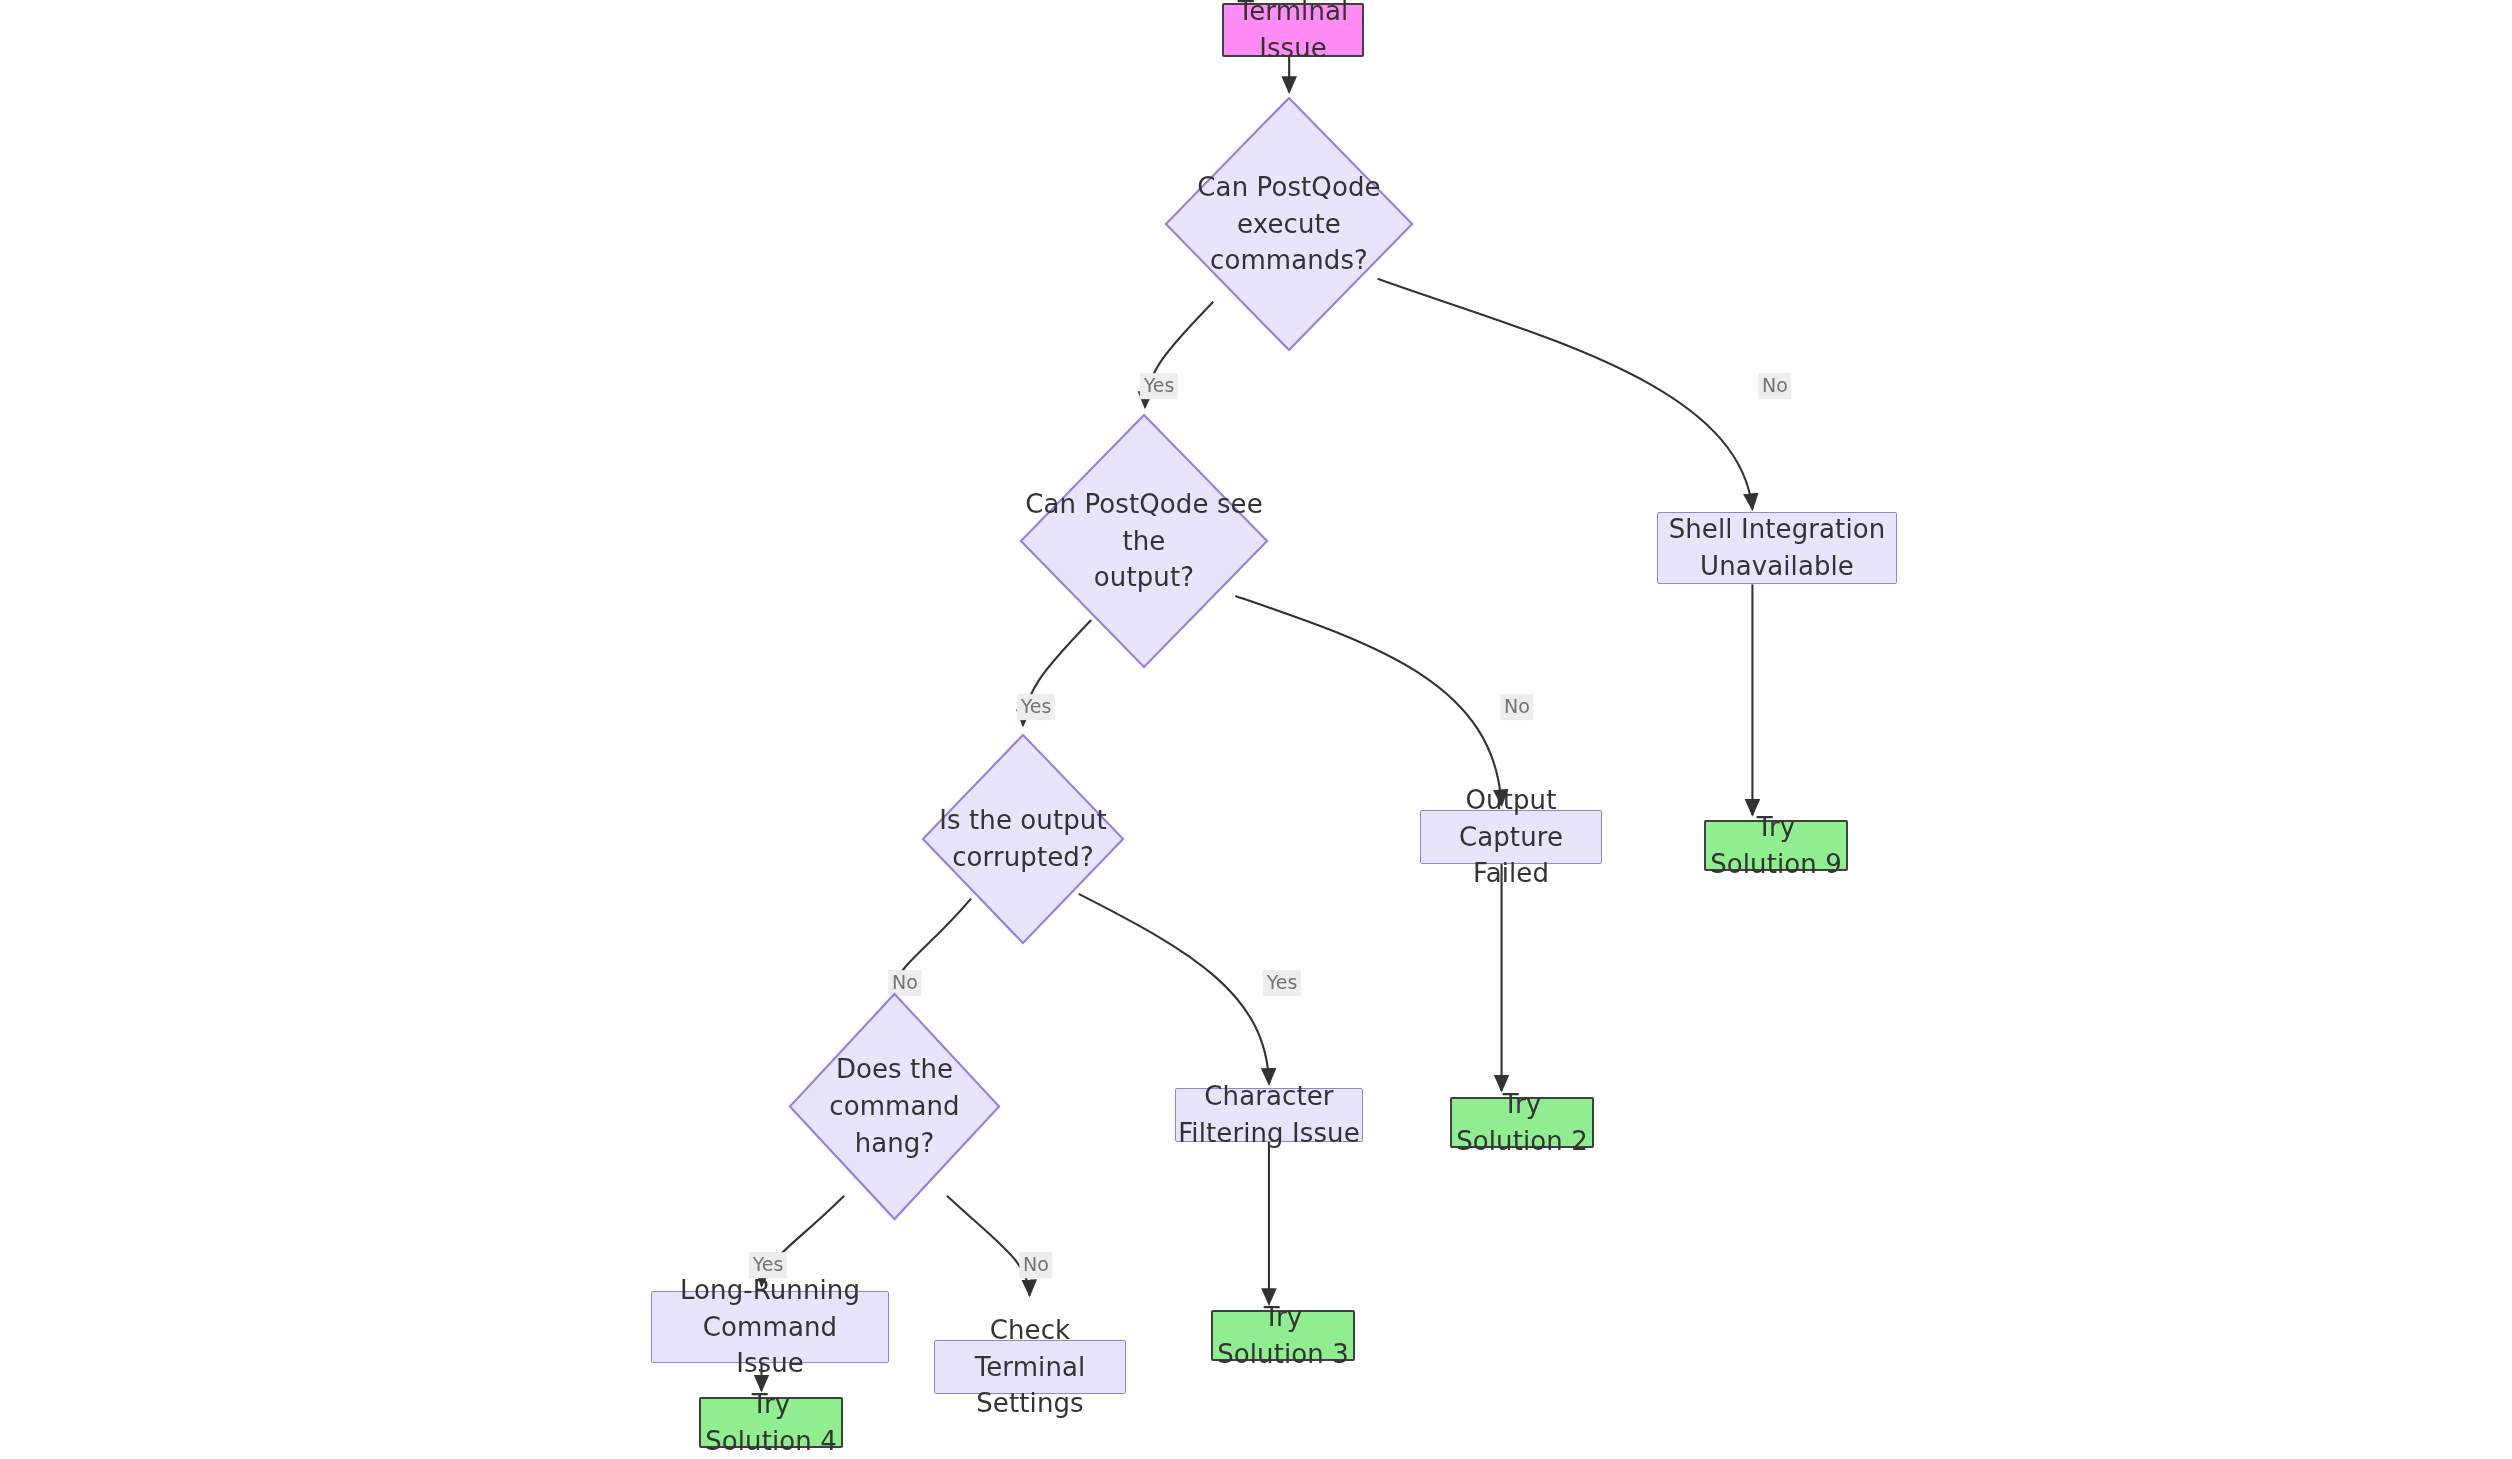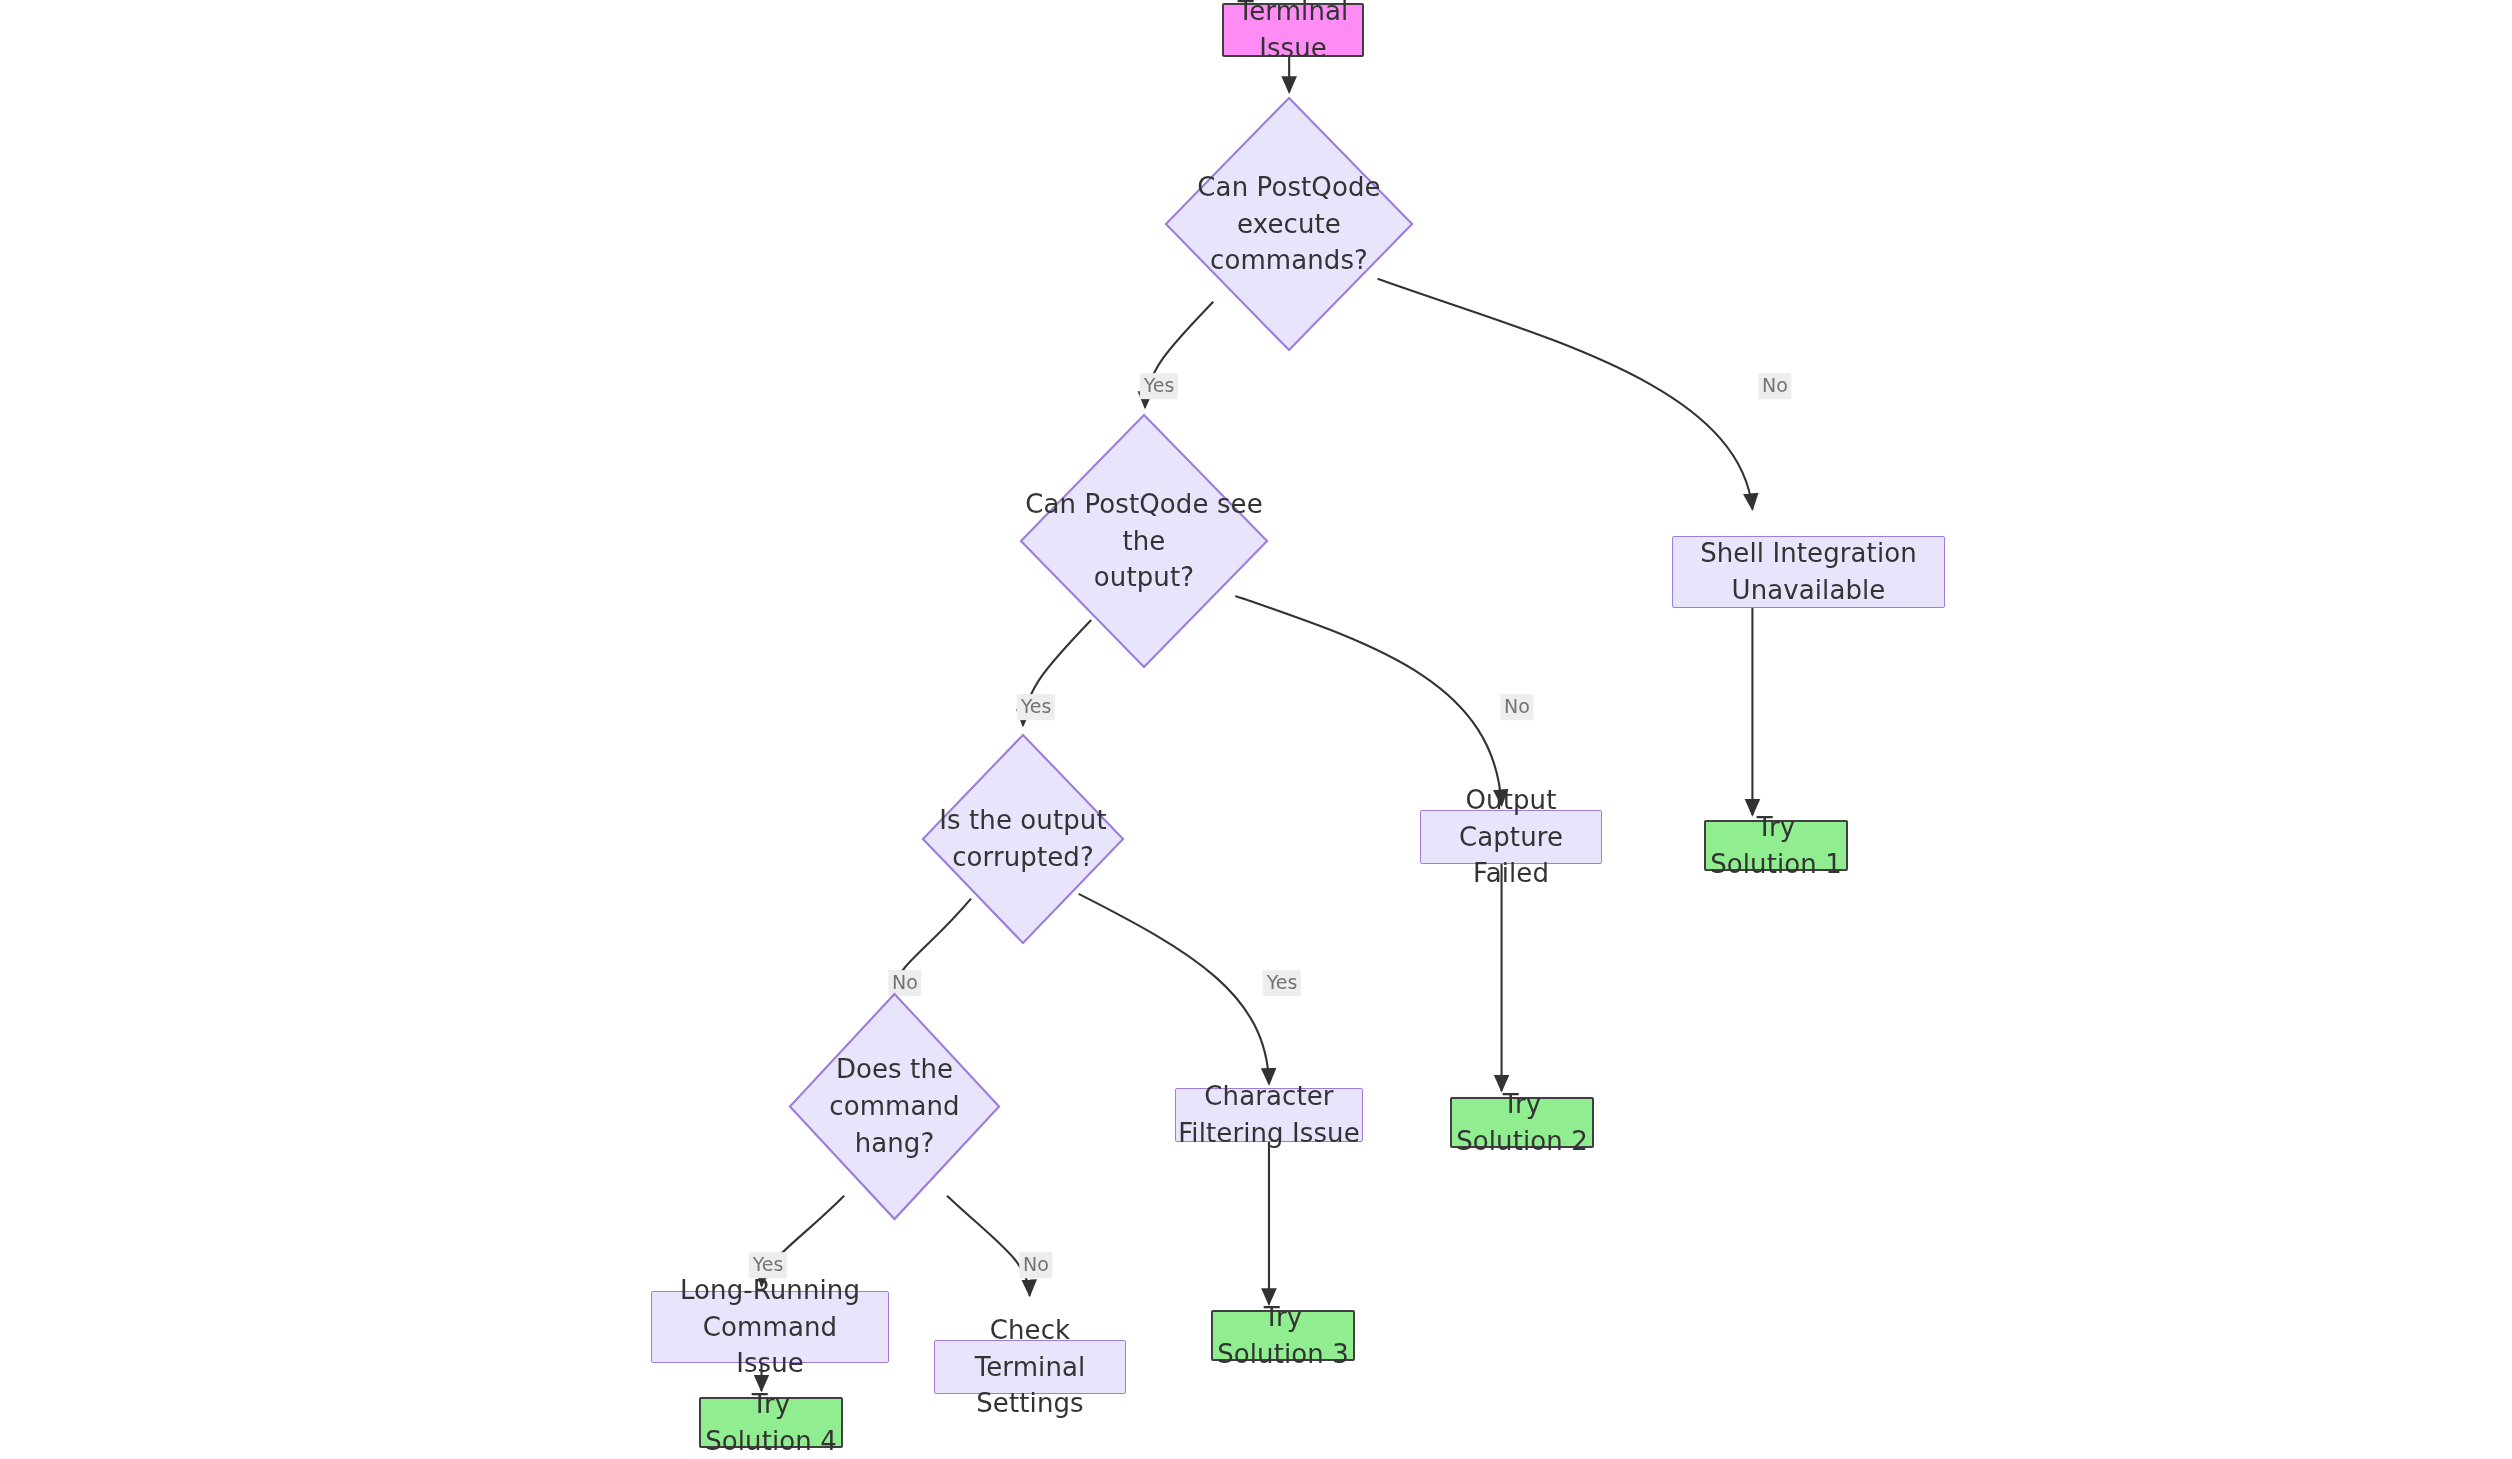--- a/index.html
+++ b/index.html
@@ -171,21 +171,21 @@
     <span class="node-label">Is the output corrupted?</span>
   </div>
 
   <div class="node node-diamond" style="left:788px; top:992px; width:213px; height:229px;">
     <svg class="diamond-shape" viewBox="0 0 222 238" preserveAspectRatio="none">
       <polygon points="111,2 220,119 111,236 2,119"></polygon>
     </svg>
     <span class="node-label">Does the command hang?</span>
   </div>
 
-  <div class="node node-rect" style="left:1657px; top:536px; width:273px; height:72px;margin-left:15px;">
+  <div class="node node-rect" style="left:1657px; top:512px; width:240px; height:72px;">
     <span class="node-label">Shell Integration
 Unavailable</span>
   </div>
 
   <div class="node node-rect" style="left:1420px; top:810px; width:182px; height:54px;">
     <span class="node-label">Output Capture Failed</span>
   </div>
 
   <div class="node node-rect" style="left:1175px; top:1088px; width:188px; height:54px;">
     <span class="node-label">Character Filtering Issue</span>
@@ -194,21 +194,21 @@
   <div class="node node-rect" style="left:651px; top:1291px; width:238px; height:72px;">
     <span class="node-label">Long-Running Command
 Issue</span>
   </div>
 
   <div class="node node-rect" style="left:934px; top:1340px; width:192px; height:54px;">
     <span class="node-label">Check Terminal Settings</span>
   </div>
 
   <div class="node node-green" style="left:1704px; top:820px; width:144px; height:51px;">
-    <span class="node-label">Try Solution 1</span>
+    <span class="node-label">Try Solution 9</span>
   </div>
 
   <div class="node node-green" style="left:1450px; top:1097px; width:144px; height:51px;">
     <span class="node-label">Try Solution 2</span>
   </div>
 
   <div class="node node-green" style="left:1211px; top:1310px; width:144px; height:51px;">
     <span class="node-label">Try Solution 3</span>
   </div>
 

